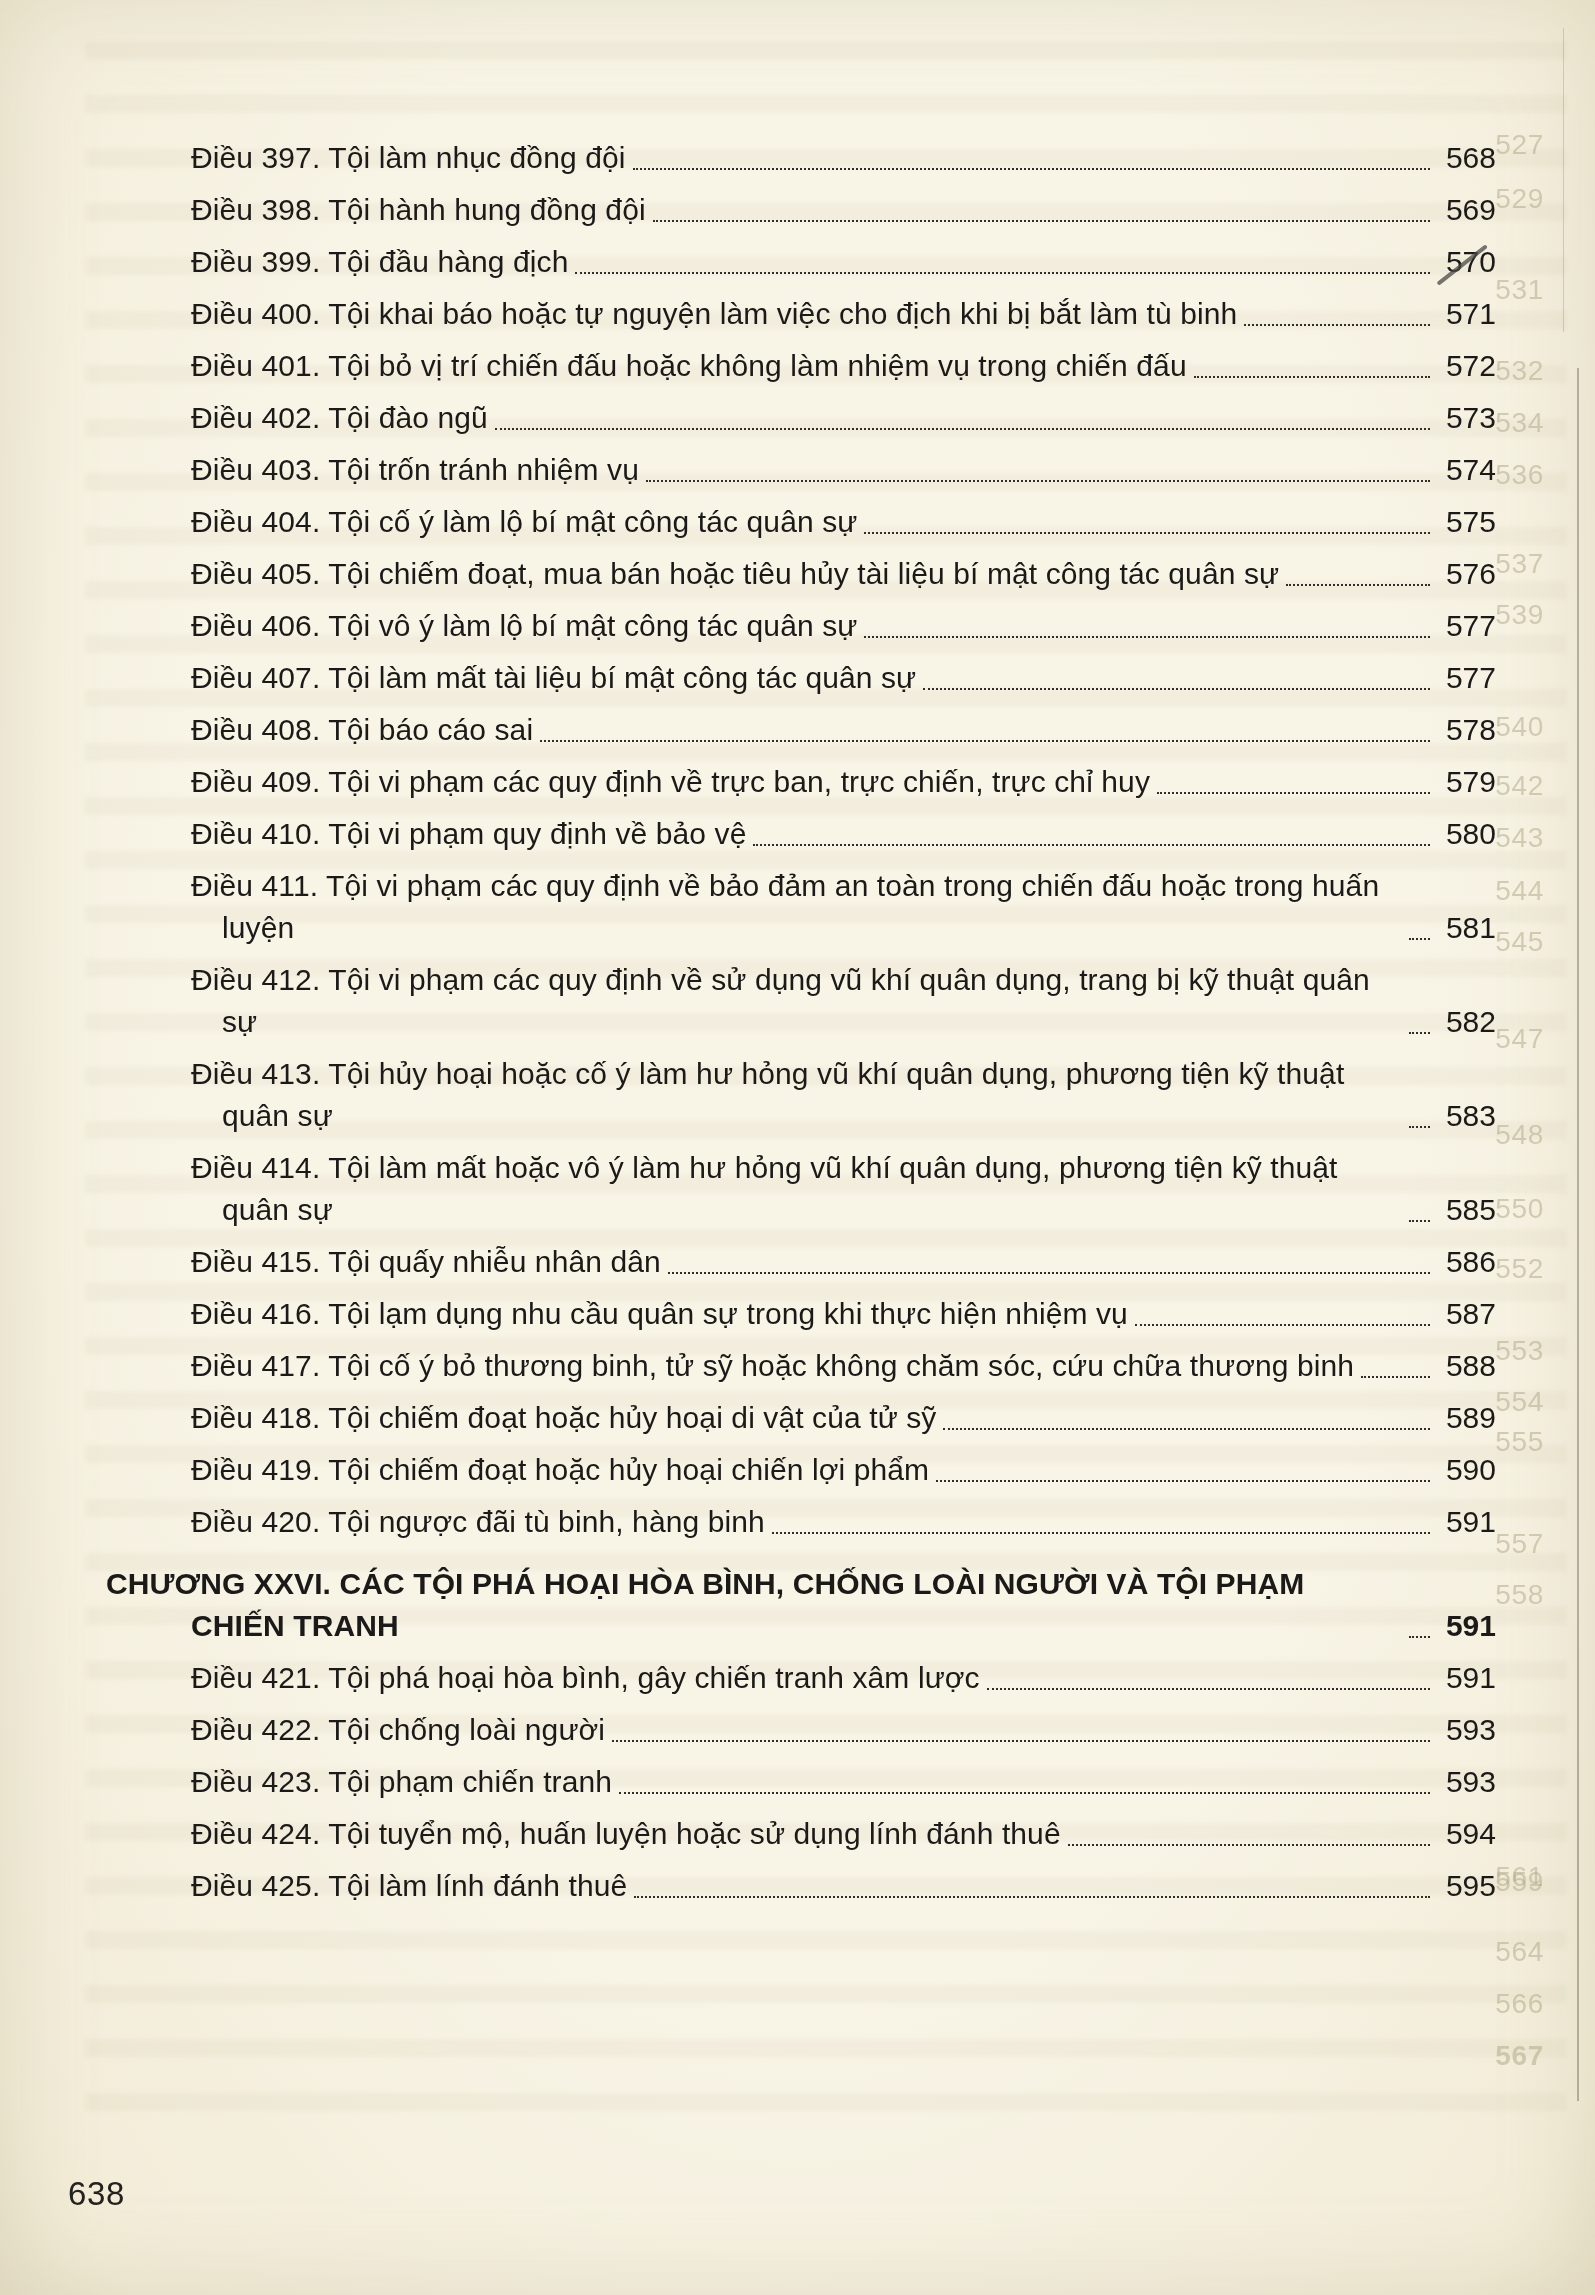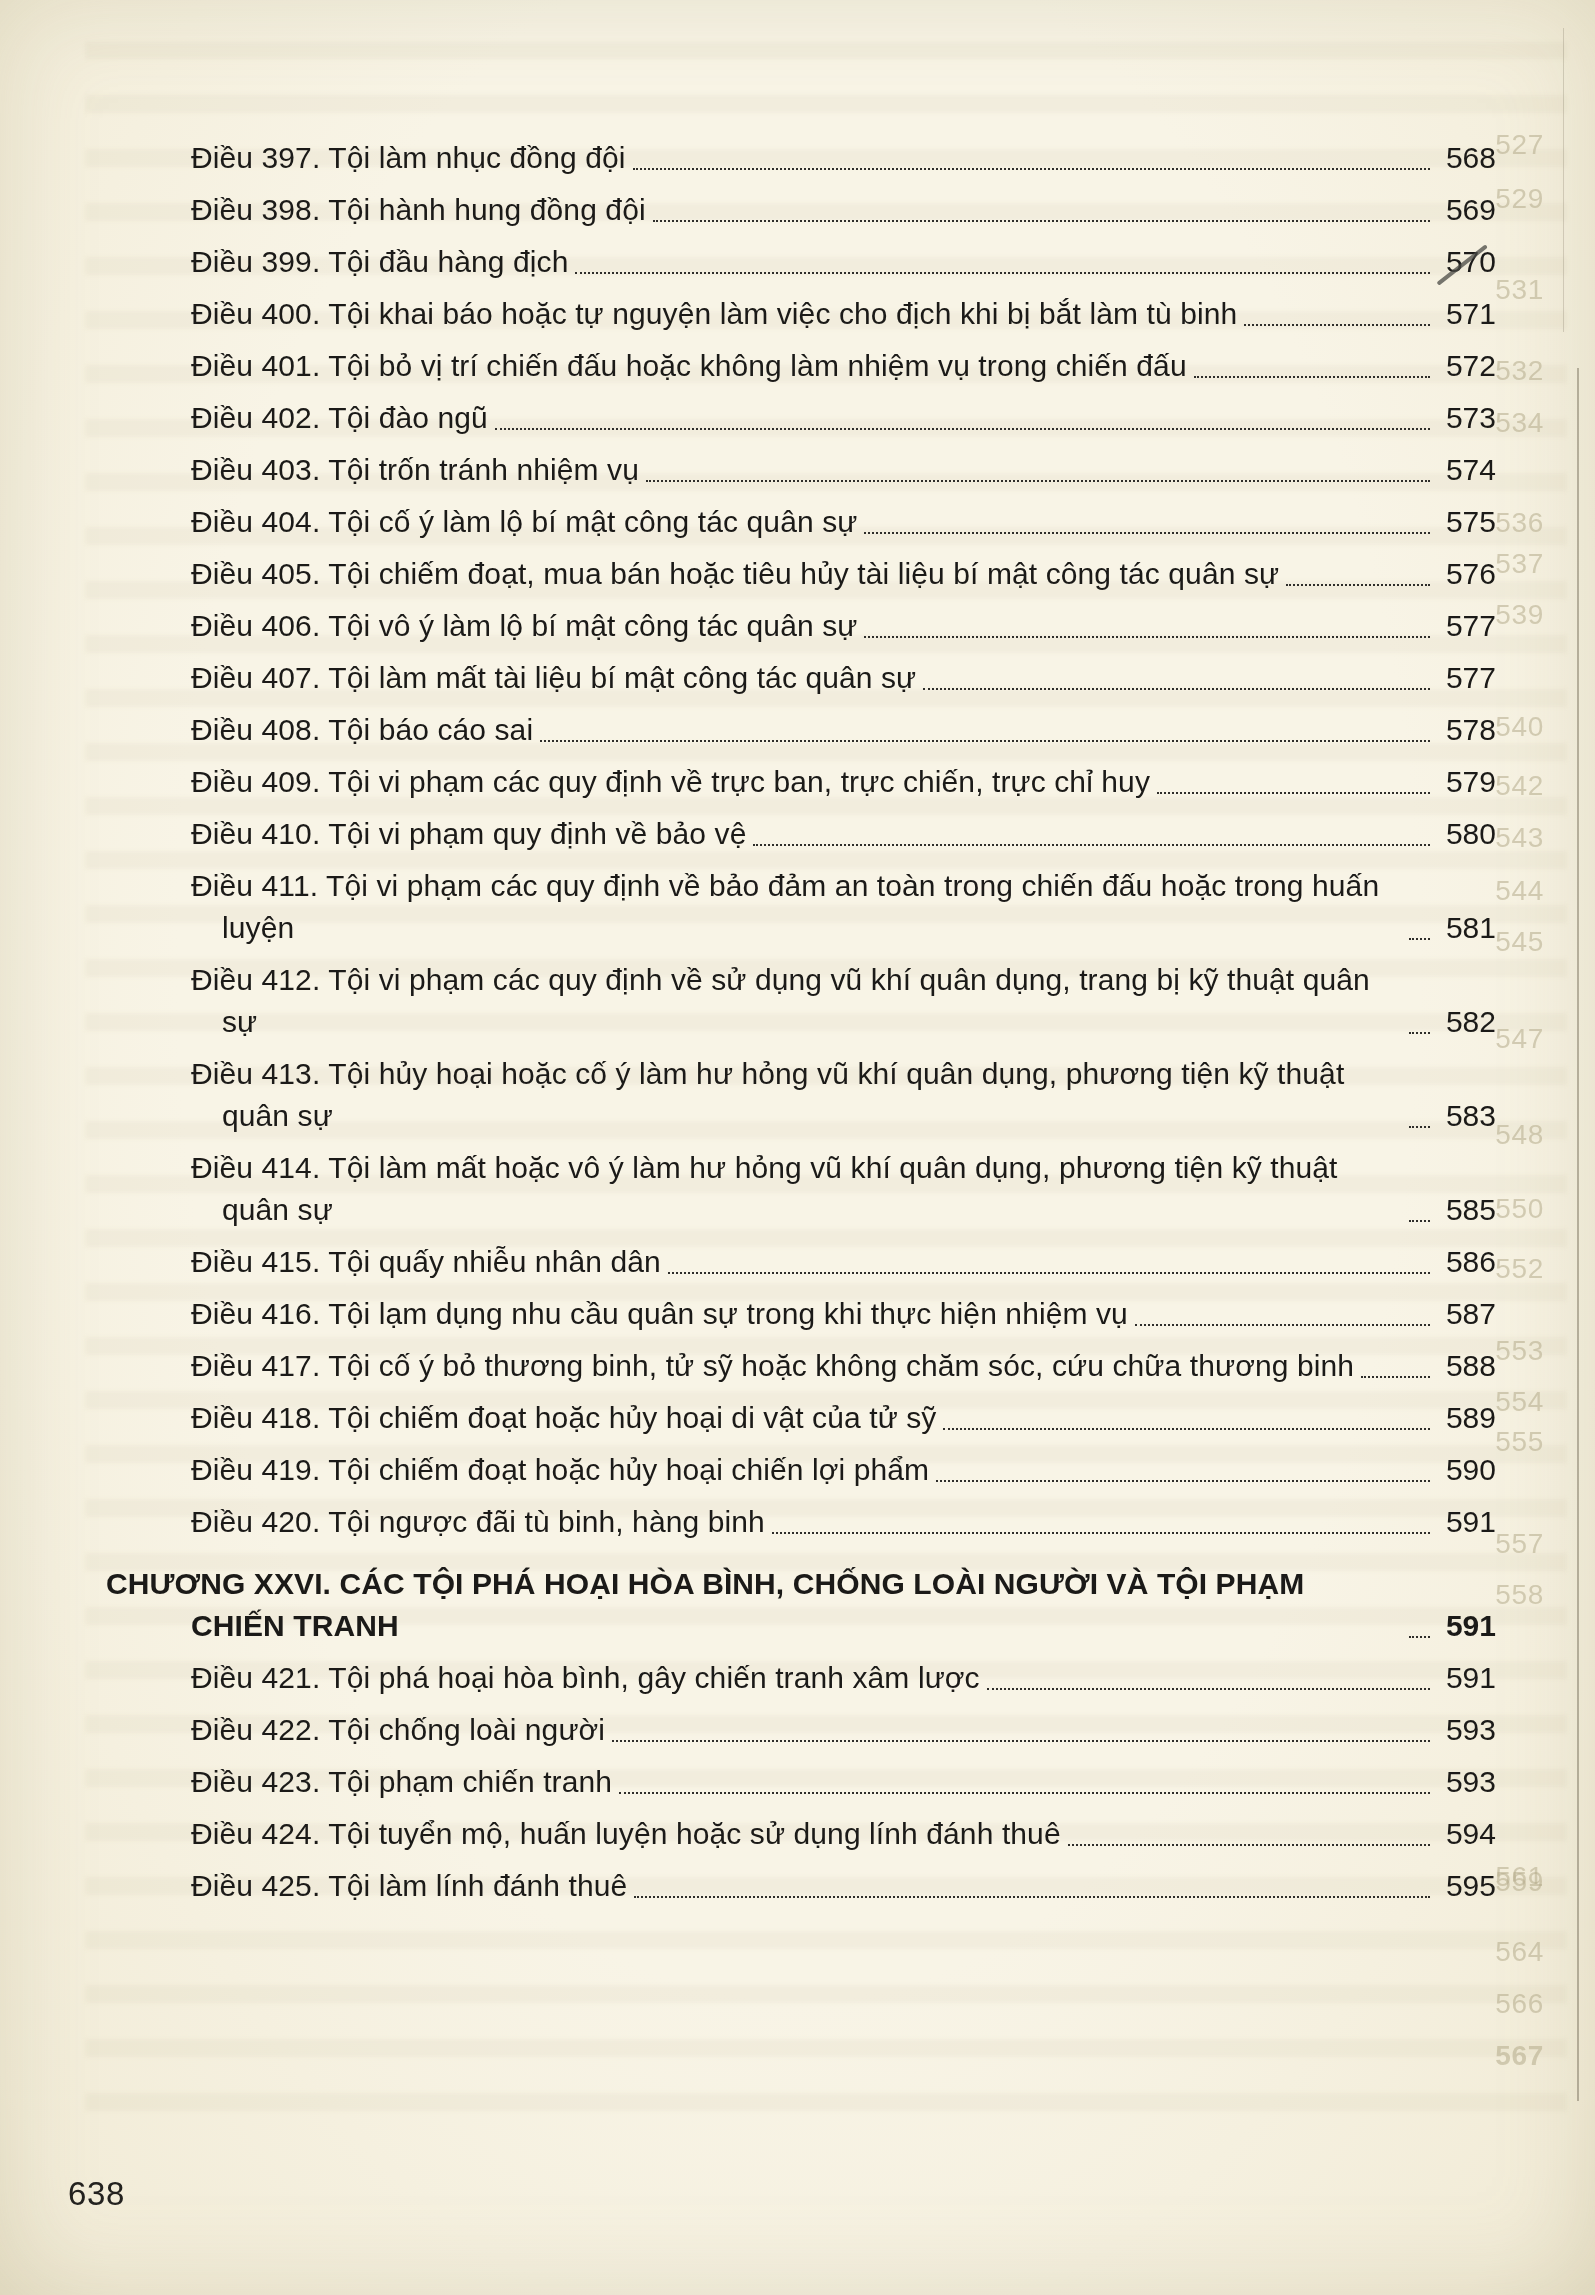--- a/index.html
+++ b/index.html
@@ -128,21 +128,21 @@
 <div class="page">
 
   <div class="ghost-texture"></div>
 
   <div class="bleed-layer">
       <span class="bleed-num" style="top: 131px;">527</span>
       <span class="bleed-num" style="top: 185px;">529</span>
       <span class="bleed-num" style="top: 276px;">531</span>
       <span class="bleed-num" style="top: 357px;">532</span>
       <span class="bleed-num" style="top: 409px;">534</span>
-      <span class="bleed-num" style="top: 461px; margin-top: 48px;">536</span>
+      <span class="bleed-num" style="top: 461px;">536</span>
       <span class="bleed-num" style="top: 550px;">537</span>
       <span class="bleed-num" style="top: 601px;">539</span>
       <span class="bleed-num" style="top: 713px;">540</span>
       <span class="bleed-num" style="top: 772px; margin-left: 46px;">542</span>
       <span class="bleed-num" style="top: 824px;">543</span>
       <span class="bleed-num" style="top: 877px;">544</span>
       <span class="bleed-num" style="top: 928px;">545</span>
       <span class="bleed-num" style="top: 1025px;">547</span>
       <span class="bleed-num" style="top: 1121px;">548</span>
       <span class="bleed-num" style="top: 1195px;">550</span>

